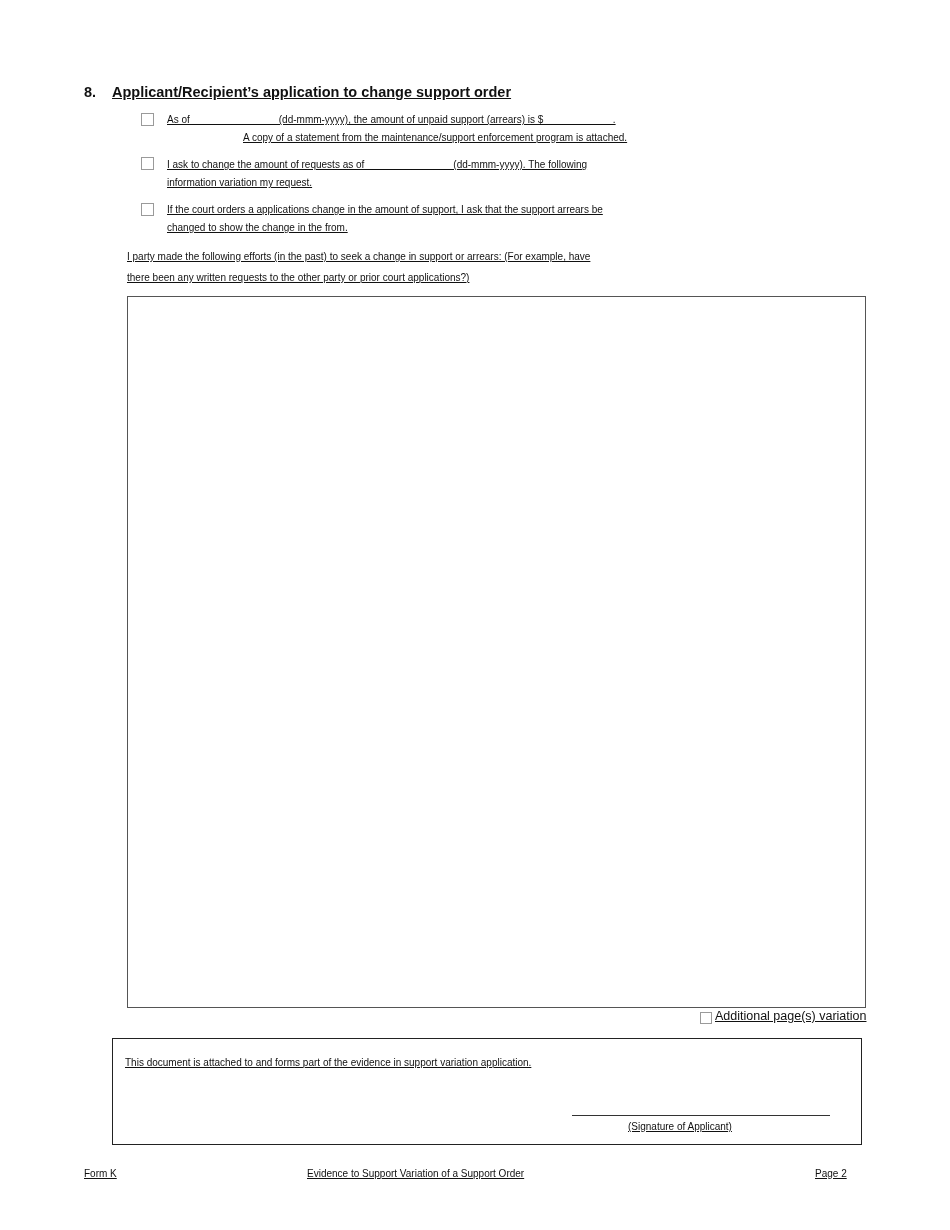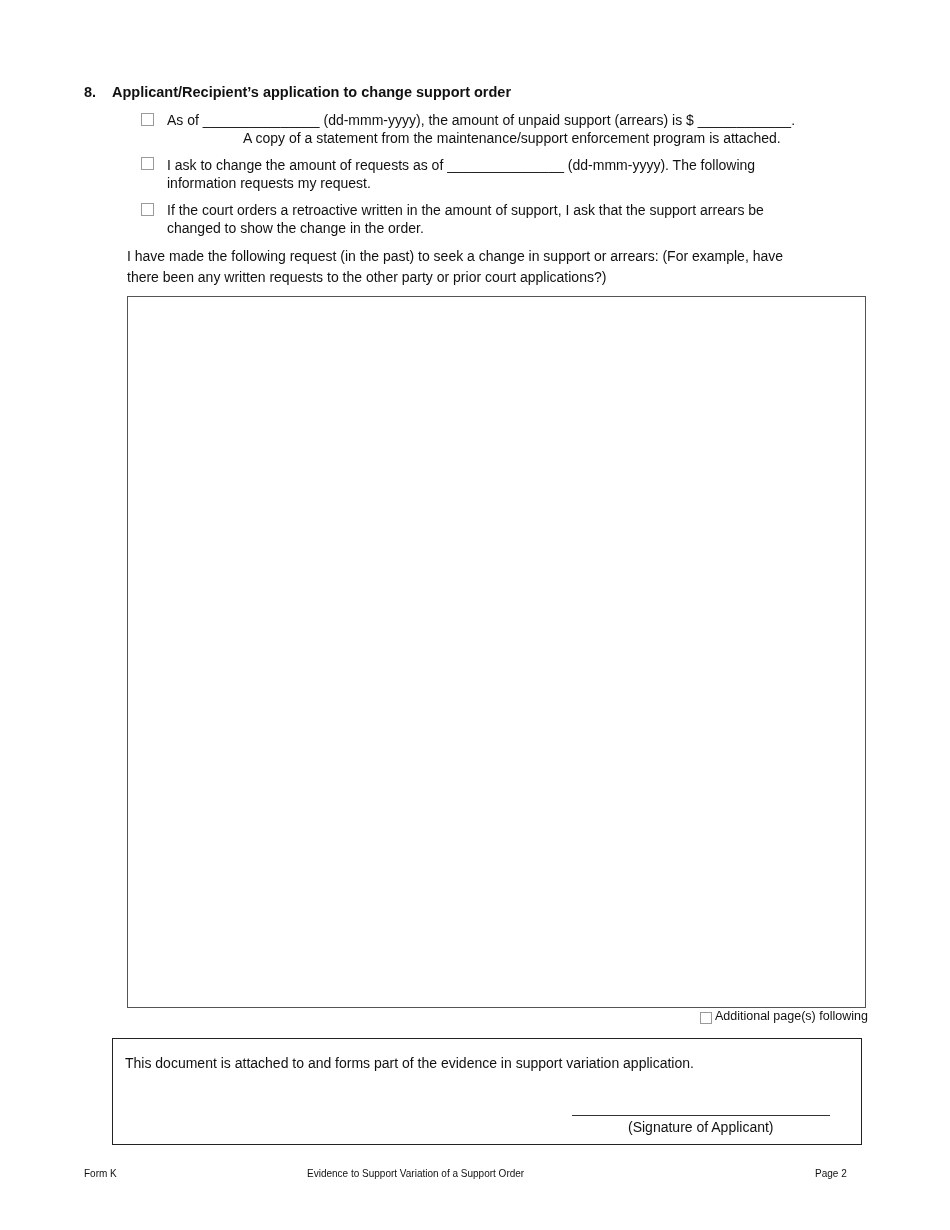--- a/index.html
+++ b/index.html
@@ -1,53 +1,53 @@
 <!DOCTYPE html>
 <html><head>
 <meta charset="utf-8">
 <style>
   html, body { margin:0; padding:0; background:#ffffff; }
   body { width:950px; height:1230px; position:relative; font-family:"Liberation Sans", sans-serif; color:#111; overflow:hidden; }
-  .abs { position:absolute; }
+  .abs { position:absolute;text-decoration:underline; }
   .heading { left:84px; top:84px; font-size:14.5px; font-weight:bold; }
   .heading .num { display:inline-block; width:28px; }
-  .txt { font-size:14px; line-height:18px; white-space:nowrap; }
+  .txt { font-size:10px; line-height:18px; white-space:nowrap; }
   .cb { width:13px; height:13px; border:1px solid #9a9a9a; background:#fff; box-sizing:border-box; }
   .cb.small { width:12px; height:12px; }
   .textbox { left:127px; top:296px; width:739px; height:712px; border:1px solid #555; box-sizing:border-box; background:#fff; }
   .sigbox { left:112px; top:1038px; width:750px; height:107px; border:1px solid #222; box-sizing:border-box; }
   .sigline { border-top:1px solid #333; }
   .footer { font-size:10px; top:1168px; }
 </style>
 </head>
 <body>
 
 <div class="abs heading">
   <span class="num">8.</span><span>Applicant/Recipient’s application to change support order</span>
 </div>
 
 <div class="abs cb" style="left:141px; top:113px;"></div>
 <div class="abs txt" style="left:167px; top:111px;">As of _______________ (dd-mmm-yyyy), the amount of unpaid support (arrears) is $ ____________.</div>
 <div class="abs txt" style="left:243px; top:129px;text-align:center;">A copy of a statement from the maintenance/support enforcement program is attached.</div>
 
 <div class="abs cb" style="left:141px; top:157px;"></div>
 <div class="abs txt" style="left:167px; top:156px;">I ask to change the amount of requests as of _______________ (dd-mmm-yyyy). The following</div>
-<div class="abs txt" style="left:167px; top:174px;">information requests my request.</div>
+<div class="abs txt" style="left:167px; top:174px;">information variation my request.</div>
 
 <div class="abs cb" style="left:141px; top:203px;"></div>
-<div class="abs txt" style="left:167px; top:201px;">If the court orders a retroactive written in the amount of support, I ask that the support arrears be</div>
-<div class="abs txt" style="left:167px; top:219px;">changed to show the change in the order.</div>
+<div class="abs txt" style="left:167px; top:201px;">If the court orders a applications change in the amount of support, I ask that the support arrears be</div>
+<div class="abs txt" style="left:167px; top:219px;">changed to show the change in the from.</div>
 
-<div class="abs txt" style="left:127px; top:246px; line-height:21px;">I have made the following request (in the past) to seek a change in support or arrears: (For example, have</div>
+<div class="abs txt" style="left:127px; top:246px; line-height:21px;">I party made the following efforts (in the past) to seek a change in support or arrears: (For example, have</div>
 <div class="abs txt" style="left:127px; top:267px; line-height:21px;">there been any written requests to the other party or prior court applications?)</div>
 
 <div class="abs textbox"></div>
 
 <div class="abs cb small" style="left:700px; top:1012px;"></div>
-<div class="abs" style="left:715px; top:1009px; font-size:12.5px; white-space:nowrap;">Additional page(s) following</div>
+<div class="abs" style="left:715px; top:1009px; font-size:12.5px; white-space:nowrap;">Additional page(s) variation</div>
 
 <div class="abs sigbox"></div>
 <div class="abs txt" style="left:125px; top:1054px;">This document is attached to and forms part of the evidence in support variation application.</div>
 <div class="abs sigline" style="left:572px; top:1115px; width:258px;"></div>
 <div class="abs txt" style="left:628px; top:1118px;">(Signature of Applicant)</div>
 
 <div class="abs footer" style="left:84px;">Form K</div>
 <div class="abs footer" style="left:307px;text-align:right;">Evidence to Support Variation of a Support Order</div>
 <div class="abs footer" style="left:815px;">Page 2</div>
 

